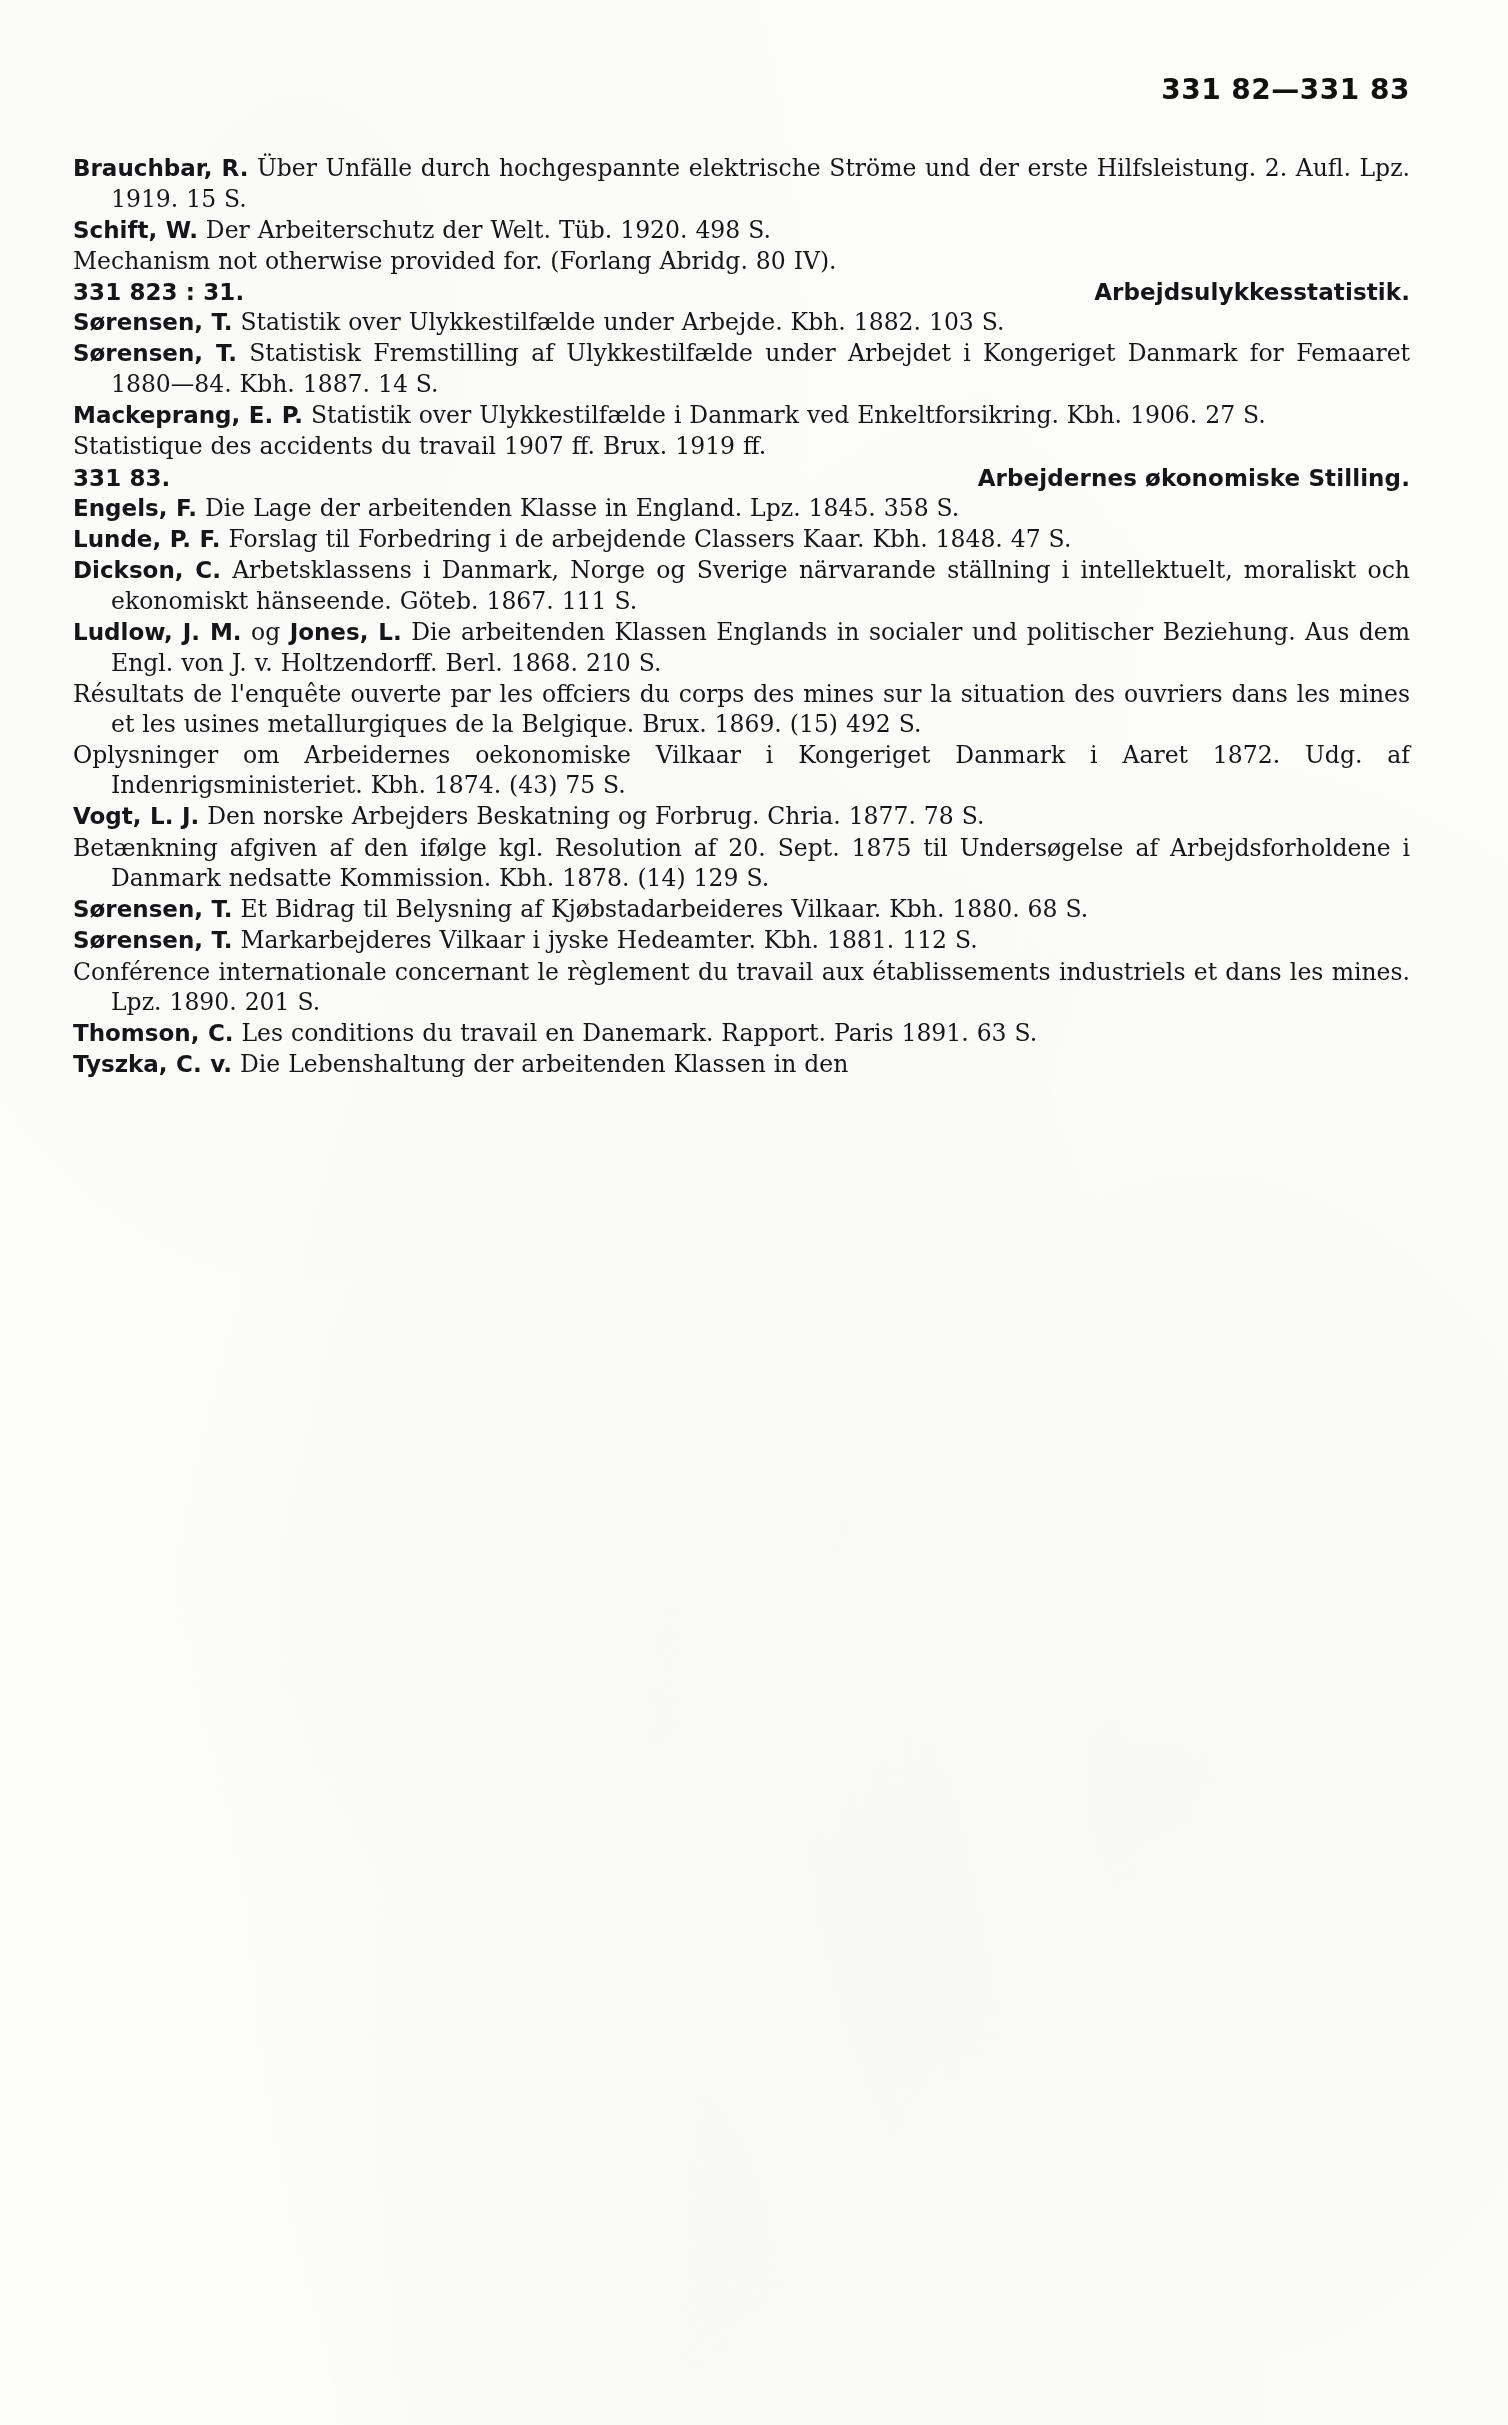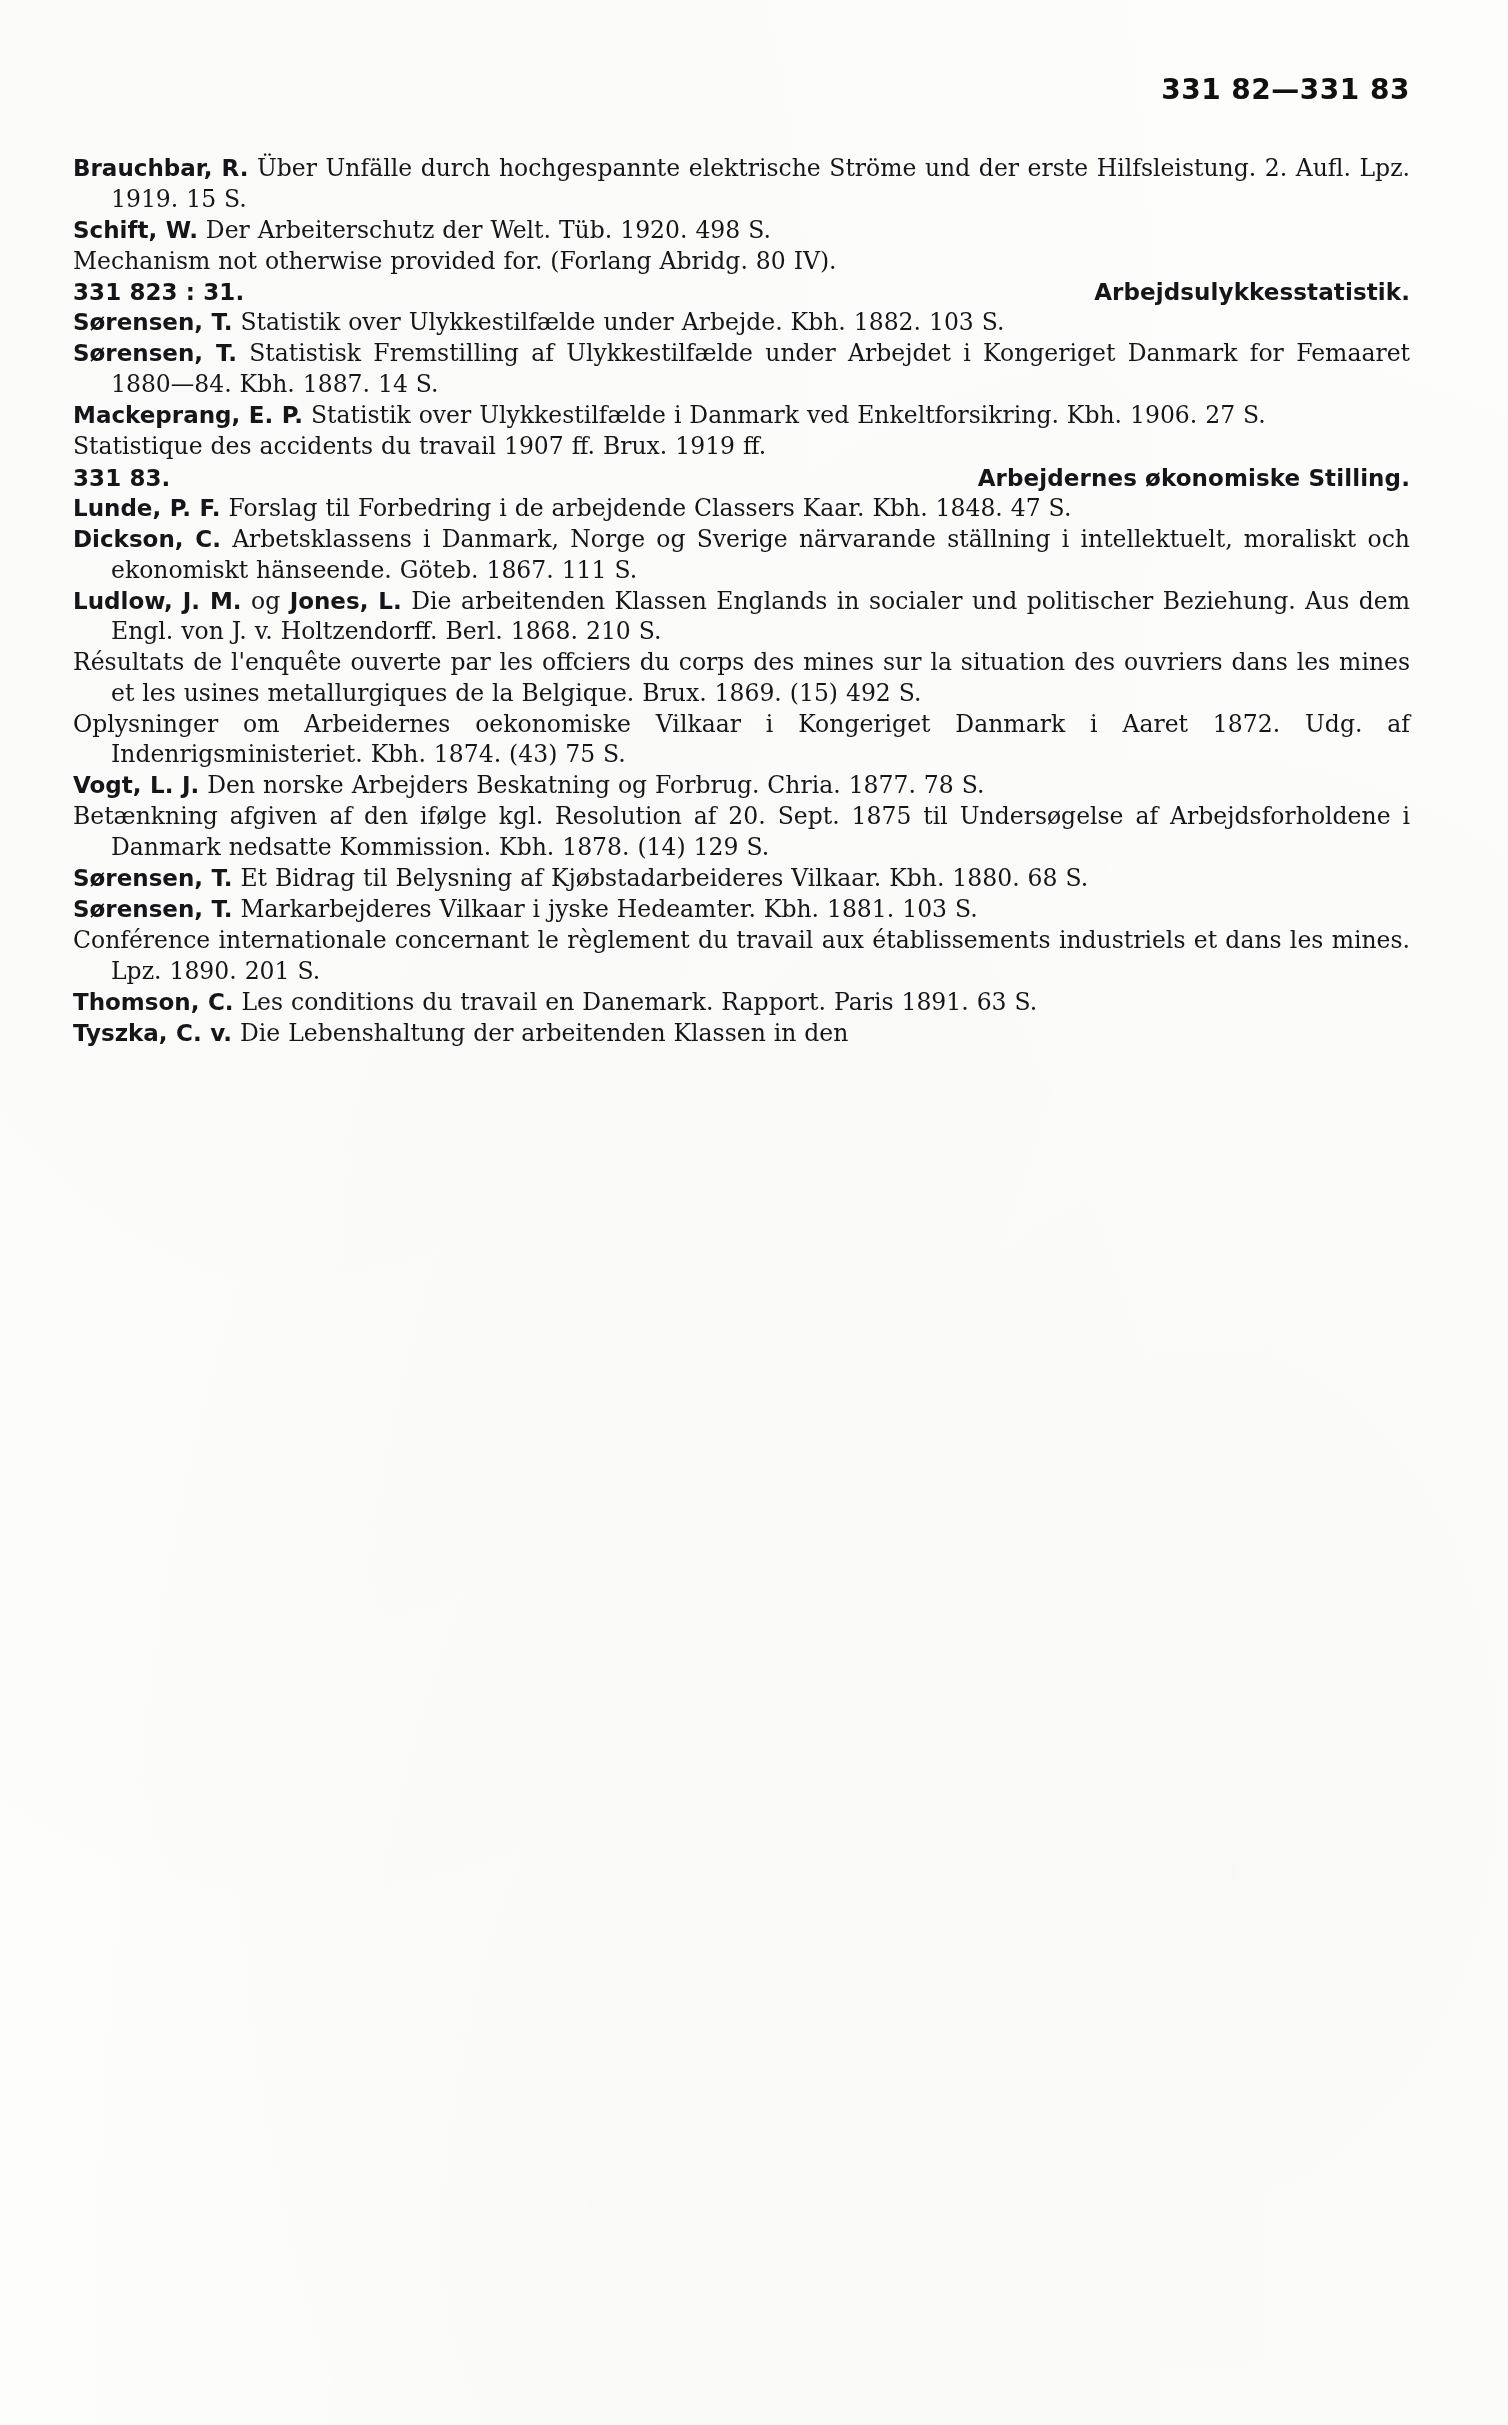--- a/index.html
+++ b/index.html
@@ -103,28 +103,29 @@
         <span class="cls-head">Arbejdsulykkesstatistik.</span>
       </div>
       <p class="entry hang"><span class="first-line-pull"><span class="author">Sørensen, T.</span> <span class="plain">Statistik over Ulykkestilfælde under Arbejde. Kbh. 1882. 103 S.</span></span></p>
       <p class="entry hang"><span class="first-line-pull"><span class="author">Sørensen, T.</span> <span class="plain">Statistisk Fremstilling af Ulykkestilfælde under Arbejdet i Kongeriget Danmark for Femaaret 1880—84. Kbh. 1887. 14 S.</span></span></p>
       <p class="entry hang"><span class="first-line-pull"><span class="author">Mackeprang, E. P.</span> <span class="plain">Statistik over Ulykkestilfælde i Danmark ved Enkeltforsikring. Kbh. 1906. 27 S.</span></span></p>
       <p class="entry hang"><span class="first-line-pull"><span class="plain">Statistique des accidents du travail 1907 ff. Brux. 1919 ff.</span></span></p>
       <div class="cls-line">
         <span class="cls-num">331 83.</span>
         <span class="cls-head">Arbejdernes økonomiske Stilling.</span>
       </div>
+      <p class="entry hang"><span class="first-line-pull"><span class="author">Engels, F.</span> <span class="plain">Die Lage der arbeitenden Klasse in England. Lpz. 1845. 358 S.</span></span></p>
       <p class="entry hang"><span class="first-line-pull"><span class="author">Lunde, P. F.</span> <span class="plain">Forslag til Forbedring i de arbejdende Classers Kaar. Kbh. 1848. 47 S.</span></span></p>
       <p class="entry hang"><span class="first-line-pull"><span class="author">Dickson, C.</span> <span class="plain">Arbetsklassens i Danmark, Norge og Sverige närvarande ställning i intellektuelt, moraliskt och ekonomiskt hänseende. Göteb. 1867. 111 S.</span></span></p>
       <p class="entry hang"><span class="first-line-pull"><span class="author">Ludlow, J. M.</span> <span class="plain">og</span> <span class="author">Jones, L.</span> <span class="plain">Die arbeitenden Klassen Englands in socialer und politischer Beziehung. Aus dem Engl. von J. v. Holtzendorff. Berl. 1868. 210 S.</span></span></p>
       <p class="entry hang"><span class="first-line-pull"><span class="plain">Résultats de l'enquête ouverte par les offciers du corps des mines sur la situation des ouvriers dans les mines et les usines metallurgiques de la Belgique. Brux. 1869. (15) 492 S.</span></span></p>
       <p class="entry hang"><span class="first-line-pull"><span class="plain">Oplysninger om Arbeidernes oekonomiske Vilkaar i Kongeriget Danmark i Aaret 1872. Udg. af Indenrigsministeriet. Kbh. 1874. (43) 75 S.</span></span></p>
       <p class="entry hang"><span class="first-line-pull"><span class="author">Vogt, L. J.</span> <span class="plain">Den norske Arbejders Beskatning og Forbrug. Chria. 1877. 78 S.</span></span></p>
       <p class="entry hang"><span class="first-line-pull"><span class="plain">Betænkning afgiven af den ifølge kgl. Resolution af 20. Sept. 1875 til Undersøgelse af Arbejdsforholdene i Danmark nedsatte Kommission. Kbh. 1878. (14) 129 S.</span></span></p>
       <p class="entry hang"><span class="first-line-pull"><span class="author">Sørensen, T.</span> <span class="plain">Et Bidrag til Belysning af Kjøbstadarbeideres Vilkaar. Kbh. 1880. 68 S.</span></span></p>
-      <p class="entry hang"><span class="first-line-pull"><span class="author">Sørensen, T.</span> <span class="plain">Markarbejderes Vilkaar i jyske Hedeamter. Kbh. 1881. 103 S.</span></span></p>
+      <p class="entry hang"><span class="first-line-pull"><span class="author">Sørensen, T.</span> <span class="plain">Markarbejderes Vilkaar i jyske Hedeamter. Kbh. 1881. 112 S.</span></span></p>
       <p class="entry hang"><span class="first-line-pull"><span class="plain">Conférence internationale concernant le règlement du travail aux établissements industriels et dans les mines. Lpz. 1890. 201 S.</span></span></p>
       <p class="entry hang"><span class="first-line-pull"><span class="author">Thomson, C.</span> <span class="plain">Les conditions du travail en Danemark. Rapport. Paris 1891. 63 S.</span></span></p>
       <p class="entry hang"><span class="first-line-pull"><span class="author">Tyszka, C. v.</span> <span class="plain">Die Lebenshaltung der arbeitenden Klassen in den</span></span></p>
     </div>
 
 </div>
 
 
 </body></html>

